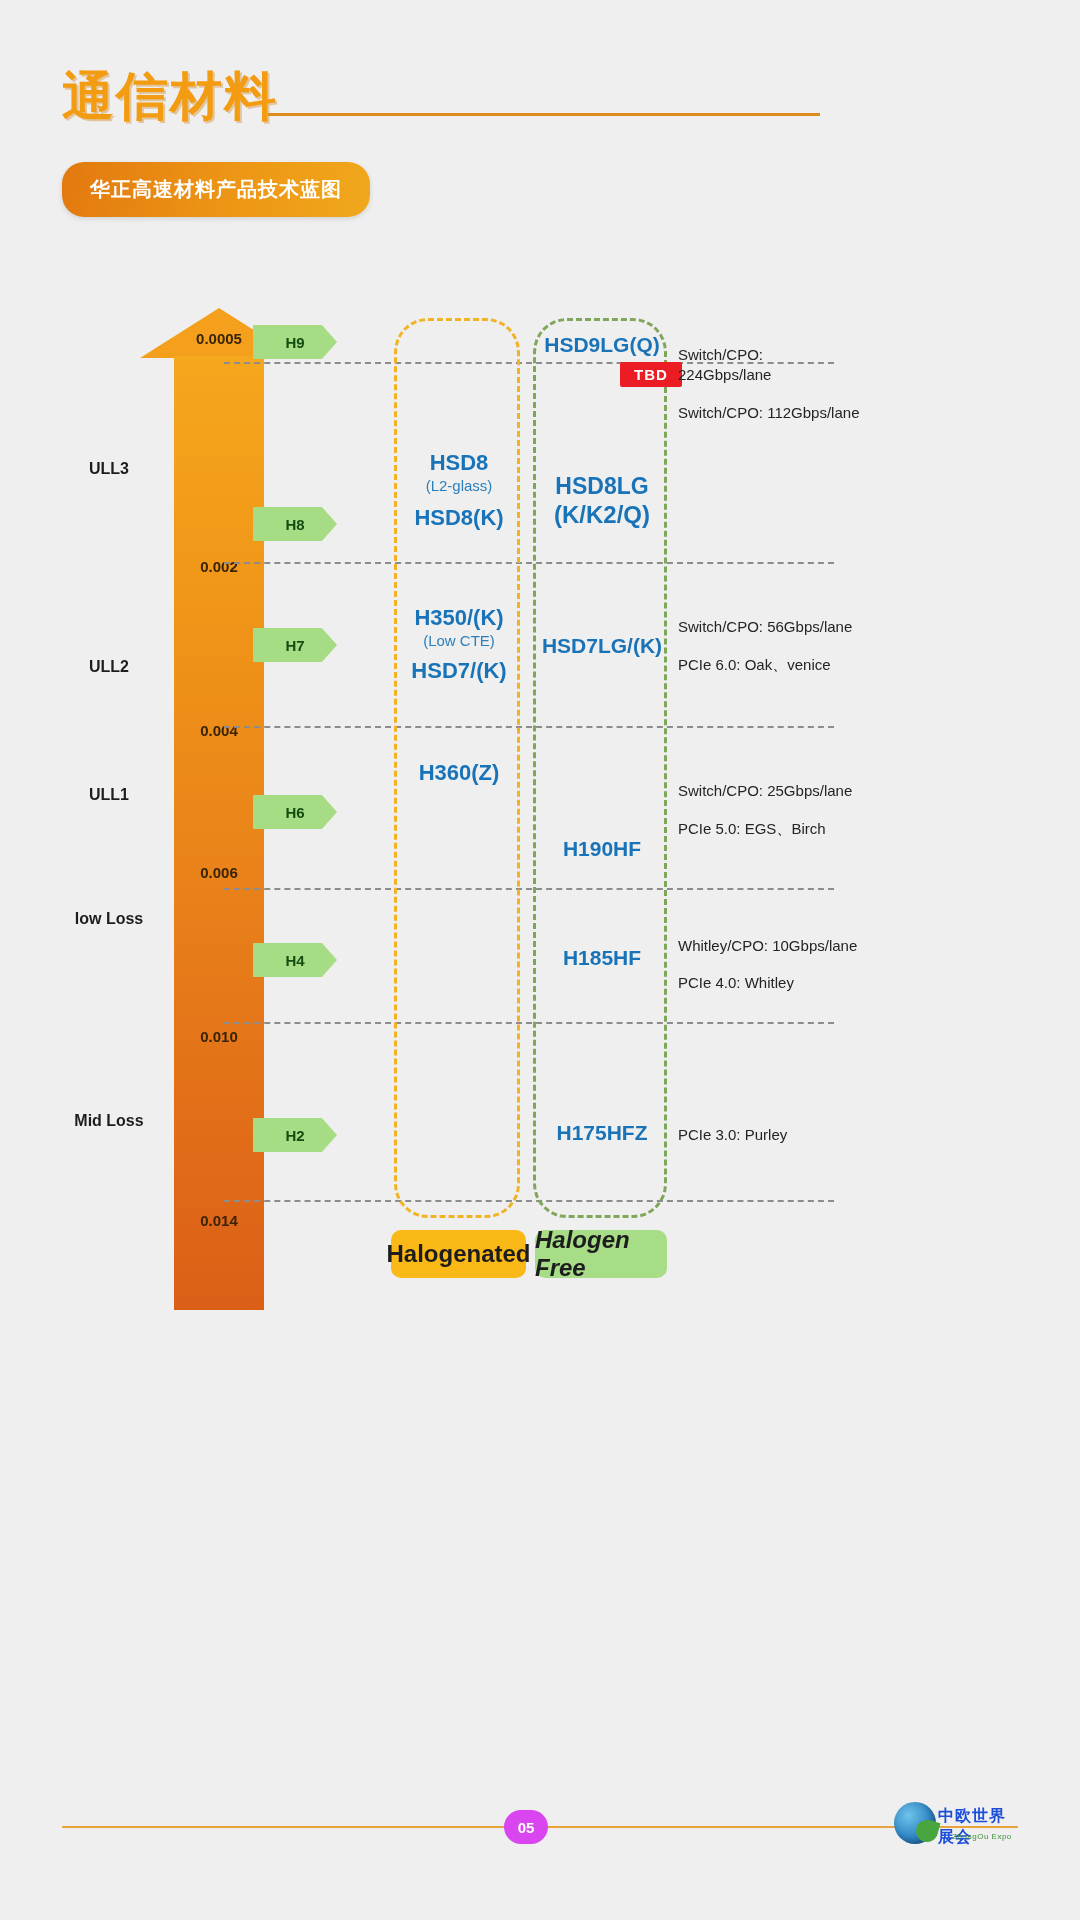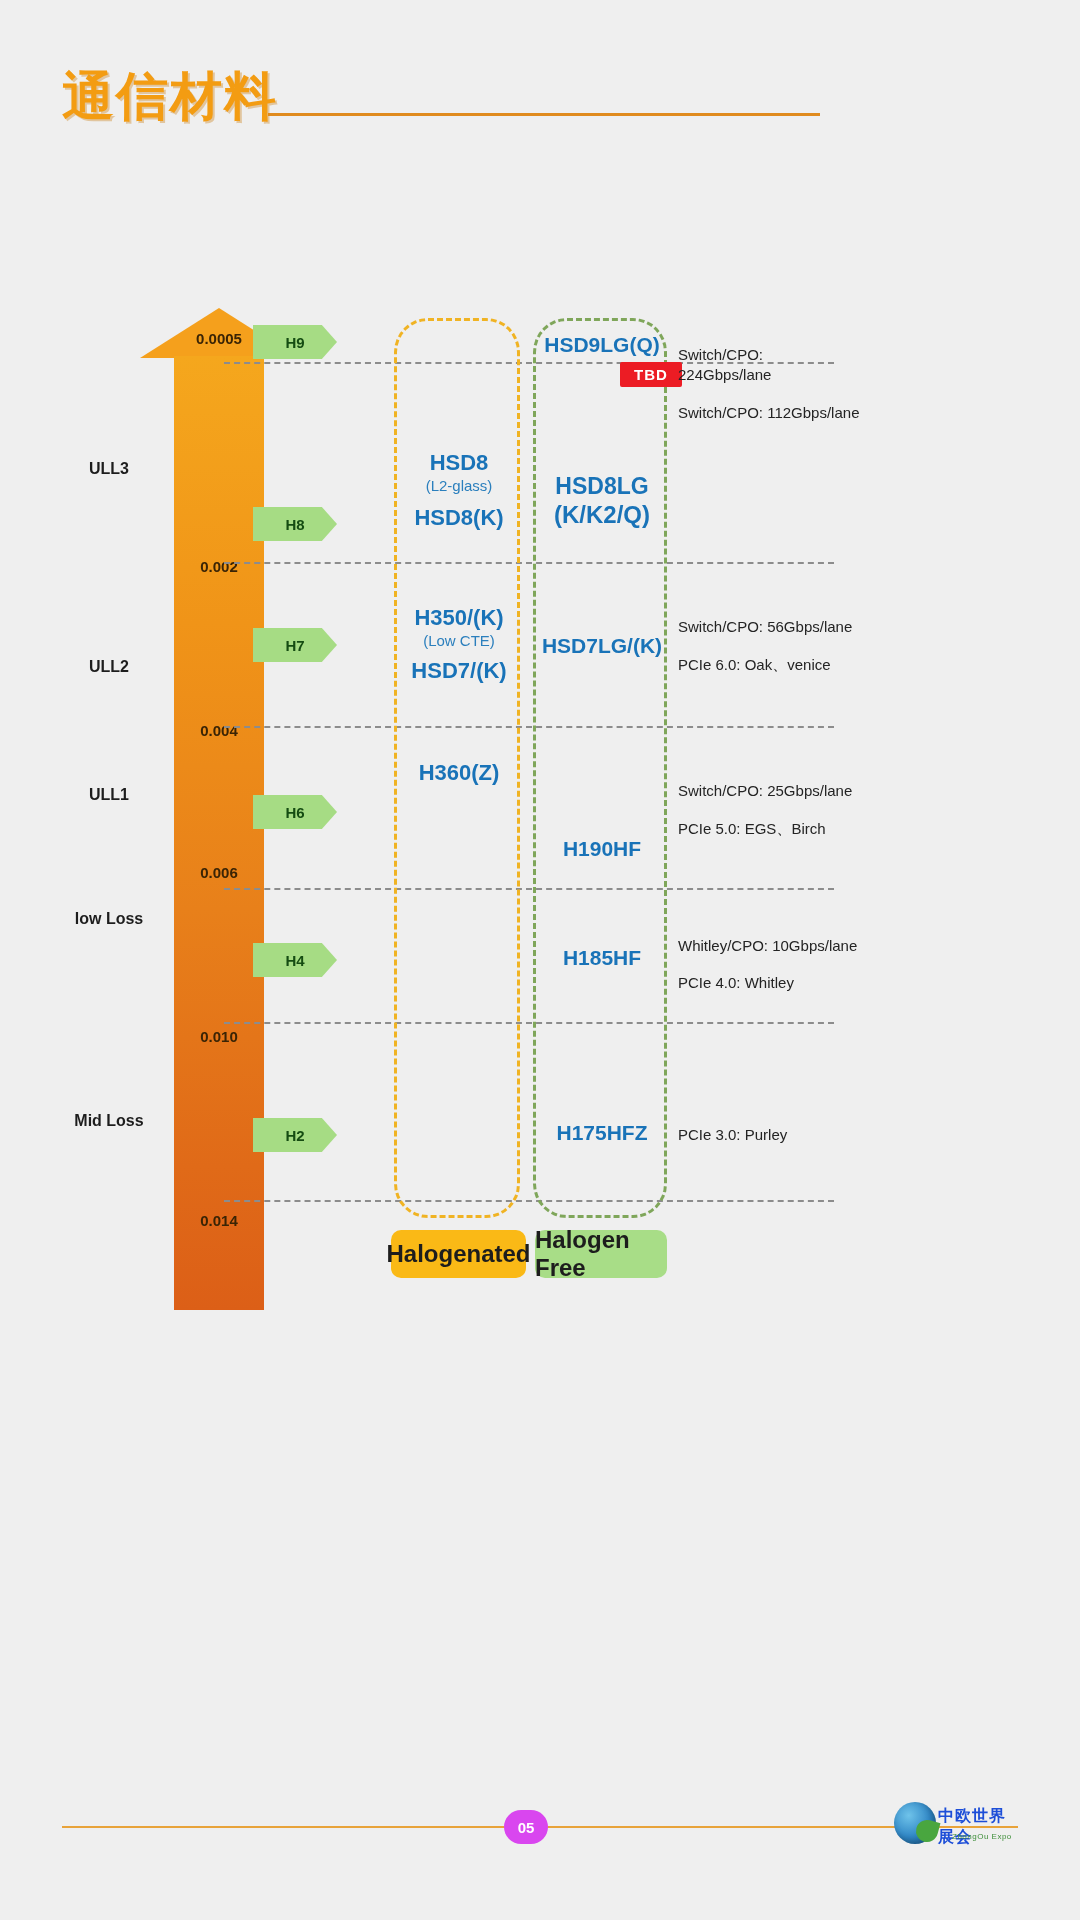--- a/index.html
+++ b/index.html
@@ -95,21 +95,21 @@
     padding: 4px 14px; border-radius: 2px;
   }
 
   
   .pill {
     position: absolute; height: 48px; border-radius: 10px;
     display: flex; align-items: center; justify-content: center;
     font-size: 24px; font-weight: bold; color: #1d1d1d;
   }
   .pill.amber { background: #FAB916; }
-  .pill.green { background: #A8DD87; }
+  .pill.green { background: #A8DD87; font-style: italic; }
   .legend-box {
     position: absolute; border-radius: 14px; padding: 12px 16px;
     background: linear-gradient(120deg,#E2740E 0%,#EB8A13 60%,#EE9A18 100%);
     color: #fff; font-size: 12.5px; font-weight: bold; line-height: 1.55;
   }
 
   
   .footer-rule { position: absolute; left: 62px; top: 1826px; width: 956px; height: 2px; background: #E8A33A; }
   .pagenum {
     position: absolute; left: 504px; top: 1810px;
@@ -130,20 +130,21 @@
   .logo-cn { position: absolute; left: 48px; top: 6px; font-size: 16px; font-weight: bold; color: #1d4ed8; letter-spacing: 1px; }
   .logo-en { position: absolute; left: 62px; top: 32px; font-size: 8px; color: #3f8f3a; letter-spacing: .5px; }
 </style>
 </head>
 <body>
 
 <div class="page">
 
   <div class="page-title">通信材料</div>
   <div class="title-rule"></div>
+  <div class="subtitle-badge">华正高速材料产品技术蓝图</div>
 
   <div class="chart">
 
     <div class="arrow-wrap">
       <div class="arrow-head-wide"></div>
       <div class="arrow-body"></div>
     </div>
 
     <div class="axis-val" style="top:30px">0.0005</div>
     <div class="axis-val" style="top:258px">0.002</div>

